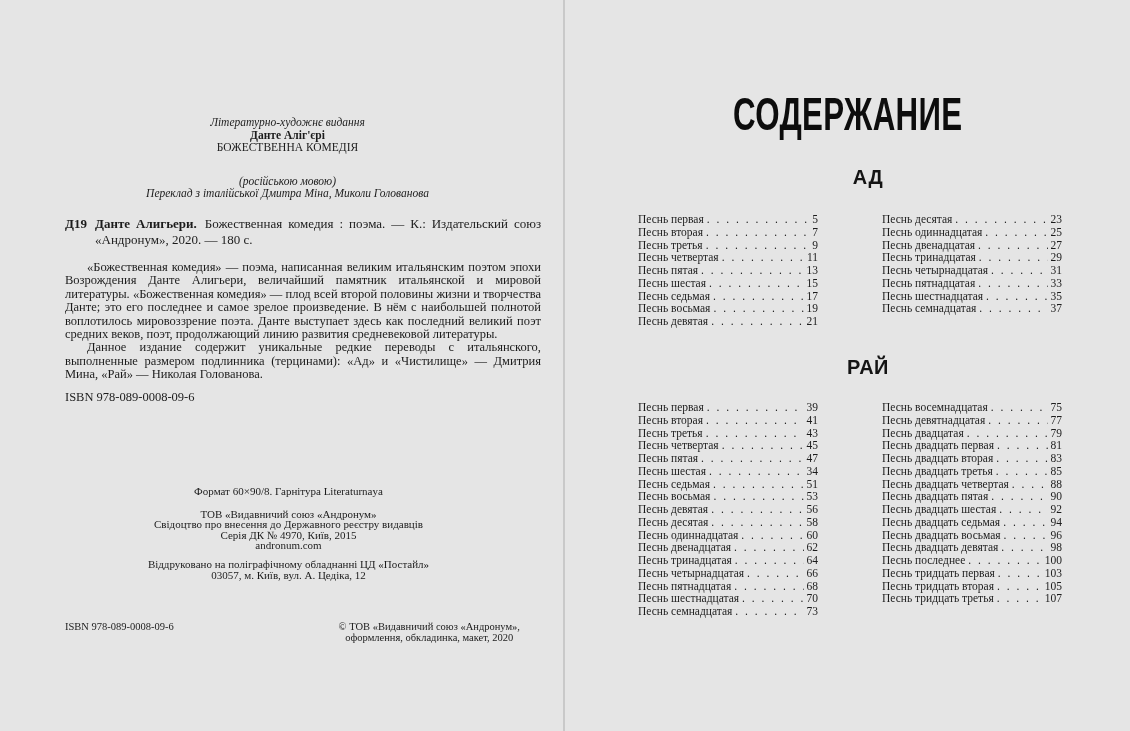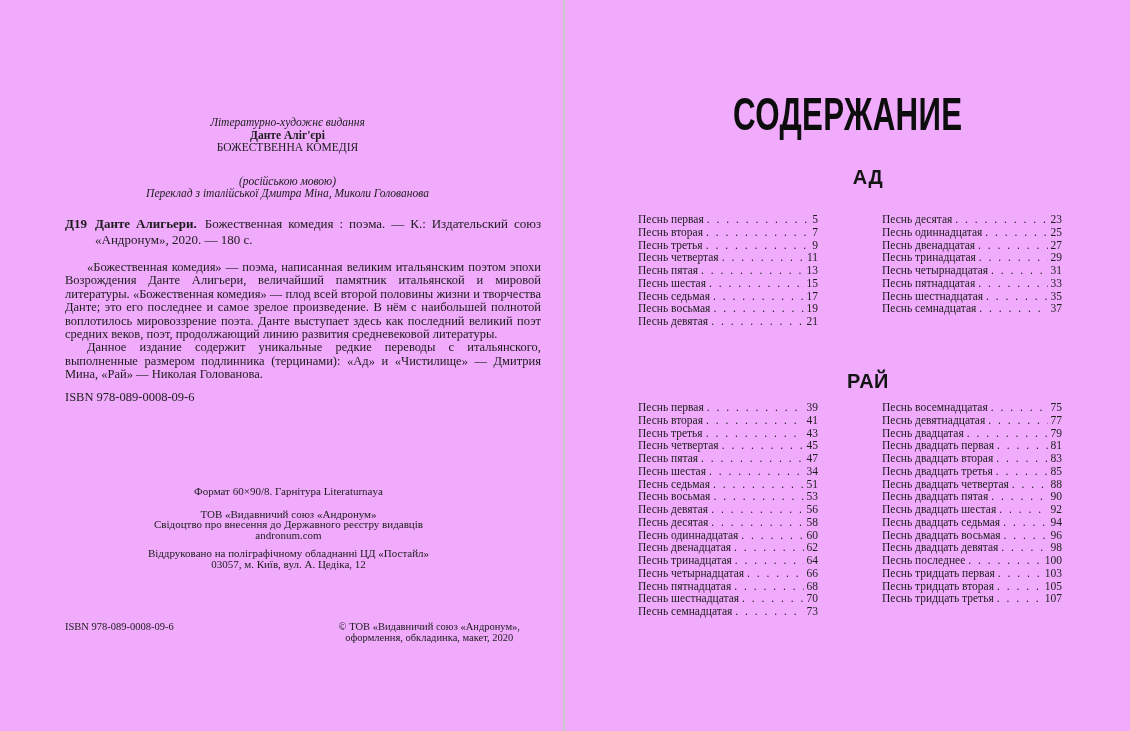--- a/index.html
+++ b/index.html
@@ -1,21 +1,21 @@
 <!DOCTYPE html>
 <html><head>
 <meta charset="utf-8">
 <style>
   * { margin:0; padding:0; box-sizing:border-box; }
   html,body { width:1130px; height:731px; background:#ffffff; overflow:hidden; }
   body { font-family:"Liberation Serif", serif; color:#1c1c1c; position:relative; }
 
   .divider { position:absolute; left:563px; top:0; width:2px; height:731px; background:#c9c9c9; }
 
-  .page { position:absolute; top:0; height:731px; background:#f0abfc; }
+  .page { position:absolute; top:0; height:731px; background:#e5e5e5; }
   .page-left  { left:0; width:563px; }
   .page-right { left:565px; width:565px; }
 
   
   .edition-block { position:absolute; top:116px; left:55px; width:465px; text-align:center;
                    font-size:11.5px; line-height:12.5px; }
   .edition-block .it { font-style:italic; }
   .edition-block .bold { font-weight:bold; }
   .edition-block .lang-gap { margin-top:21px; }
 
@@ -46,21 +46,21 @@
   .toc-title { display:inline-block; font-family:"Liberation Sans", sans-serif;
                font-weight:bold; font-size:46px; line-height:44px; color:#0d0d0d;
                transform:scaleX(0.68); transform-origin:center; letter-spacing:0.5px;
                white-space:nowrap; }
 
   .section-heading-wrap { position:absolute; left:0; width:100%; text-align:center;padding-left:40px; }
   .section-heading { display:inline-block; font-family:"Liberation Sans", sans-serif;
                      font-weight:bold; font-size:21px; line-height:21px; color:#141414;
                      transform:scaleX(0.95); transform-origin:center; letter-spacing:0.5px; }
   .heading-ad  { top:166px; }
-  .heading-rai { top:370px; }
+  .heading-rai { top:356px; }
 
   .toc-columns { position:absolute; left:73px; width:424px; display:flex; column-gap:64px; }
   .toc-columns-ad  { top:213px; }
   .toc-columns-rai { top:401px; }
   .toc-col { flex:1; min-width:0; }
 
   .toc-row { display:flex; align-items:baseline; font-size:11.5px; line-height:12.75px; }
   .toc-label { white-space:nowrap; }
   .toc-dots { flex:1; overflow:hidden; white-space:nowrap; margin:0 3px; }
   .toc-dots::before { content:". . . . . . . . . . . . . . . . . . . . . . . . . . . . . . . . . . . . . . . ."; letter-spacing:2px; }
@@ -88,20 +88,21 @@
     <p>«Божественная комедия» — поэма, написанная великим итальянским поэтом эпохи Возрождения Данте Алигьери, величайший памятник итальянской и мировой литературы. «Божественная комедия» — плод всей второй половины жизни и творчества Данте; это его последнее и самое зрелое произведение. В нём с наибольшей полнотой воплотилось мировоззрение поэта. Данте выступает здесь как последний великий поэт средних веков, поэт, продолжающий линию развития средневековой литературы.</p>
     <p>Данное издание содержит уникальные редкие переводы с итальянского, выполненные размером подлинника (терцинами): «Ад» и «Чистилище» — Дмитрия Мина, «Рай» — Николая Голованова.</p>
   </div>
 
   <div class="isbn-mid">ISBN 978-089-0008-09-6</div>
 
   <div class="imprint">
     <div>Формат 60×90/8. Гарнітура Literaturnaya</div>
     <div class="gap-lg">ТОВ «Видавничий союз «Андронум»</div>
     <div>Свідоцтво про внесення до Державного реєстру видавців</div>
+    <div>Серія ДК № 4970, Київ, 2015</div>
     <div>andronum.com</div>
     <div class="gap-sm">Віддруковано на поліграфічному обладнанні ЦД «Постайл»</div>
     <div>03057, м. Київ, вул. А. Цедіка, 12</div>
   </div>
 
   <div class="page-foot">
     <div>ISBN 978-089-0008-09-6</div>
     <div class="foot-copyright">
       <div>© ТОВ «Видавничий союз «Андронум»,</div>
       <div>оформлення, обкладинка, макет, 2020</div>

